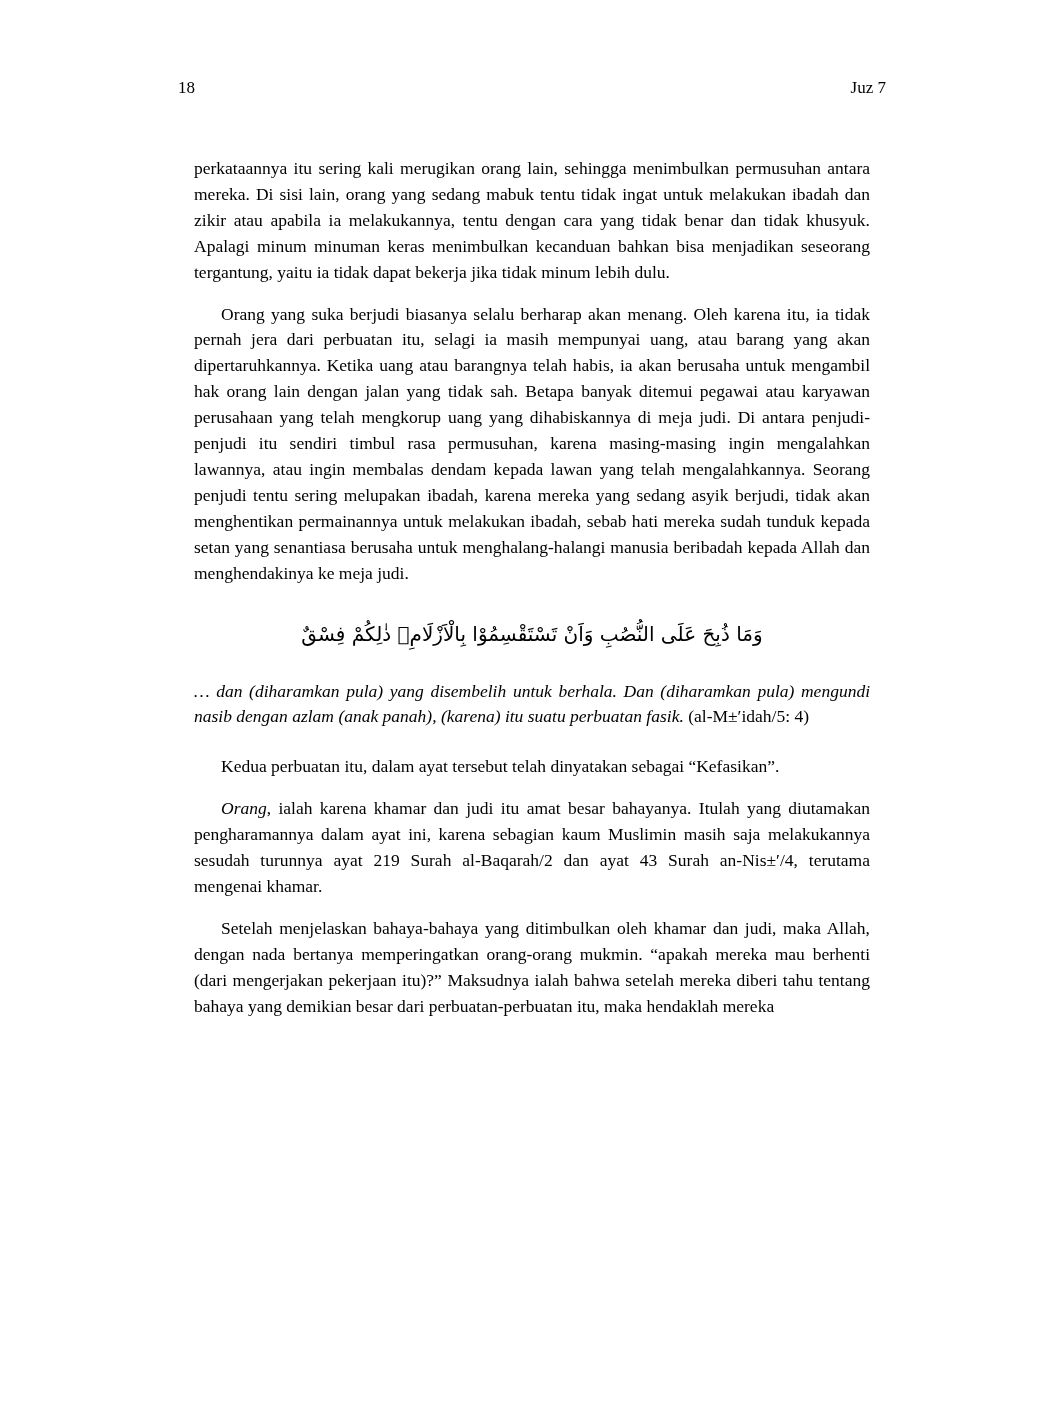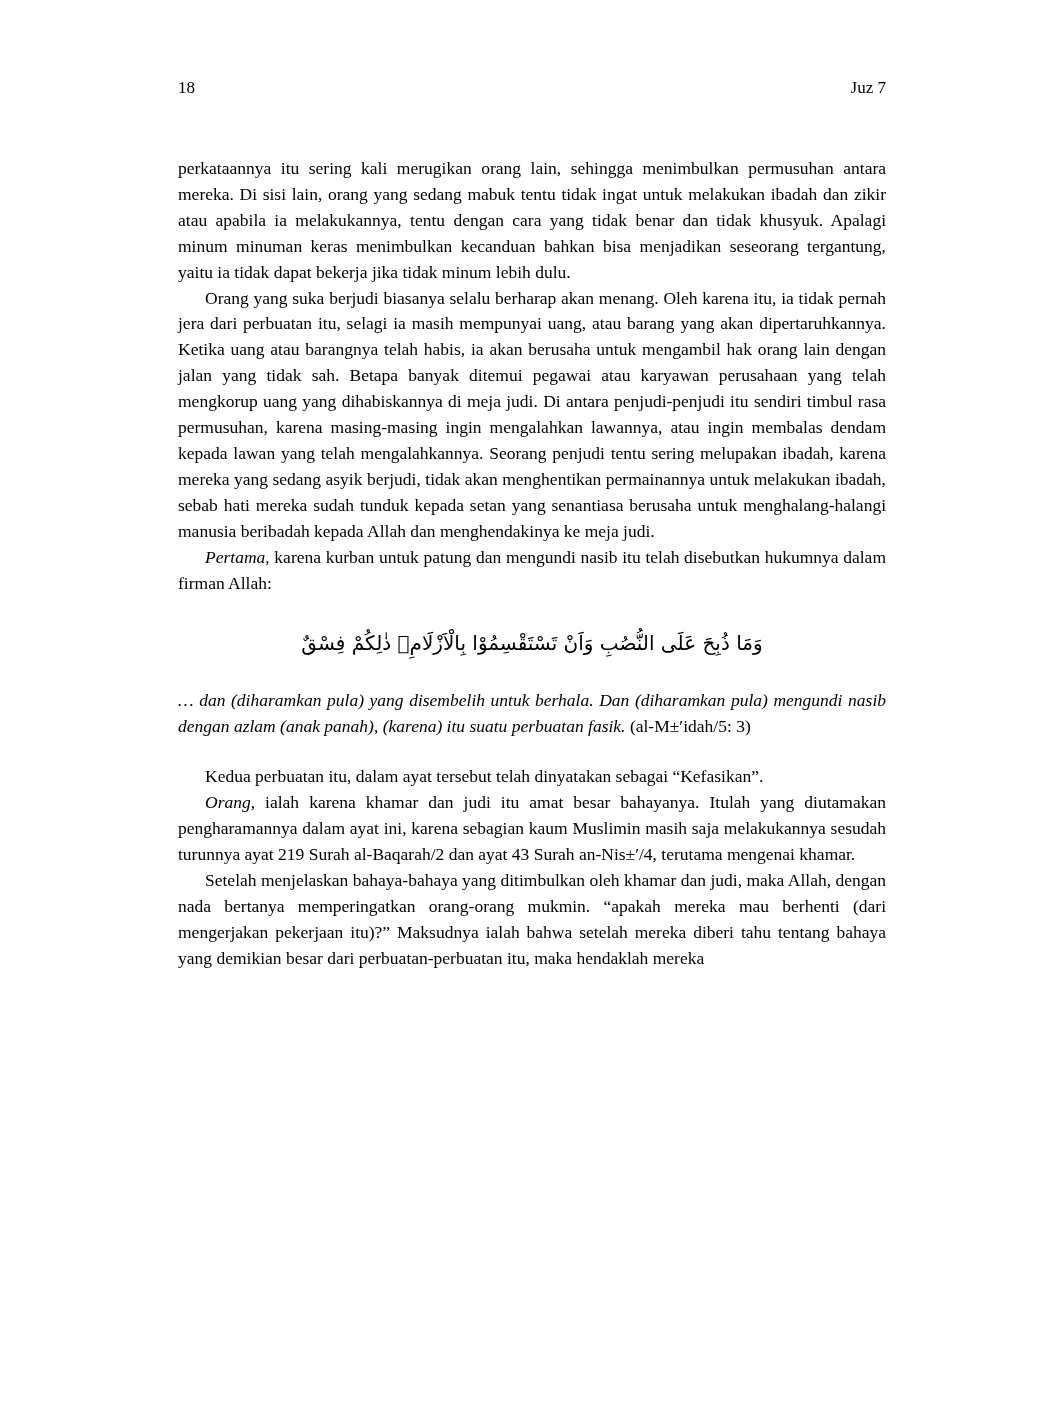--- a/index.html
+++ b/index.html
@@ -22,21 +22,21 @@
     display: flex;
     align-items: flex-start;
     font-size: 17px;
     margin-bottom: 58px;
   }
   .header .h-left  { flex: 1; text-align: left; }
   .header .h-center{ flex: 2; text-align: center; letter-spacing: 1px; }
   .header .h-right { flex: 1; text-align: right; }
 
   .body-text p {
-    margin: 0;
+    margin: 16px;
     font-size: 17.5px;
     line-height: 25.9px;
     text-align: justify;
   }
   .indent { text-indent: 27px; font-family: Liberation Serif, serif; }
   .italic { font-style: italic; }
 
   .arabic {
     direction: rtl;
     unicode-bidi: embed;
@@ -65,25 +65,24 @@
     <span class="h-right">Juz 7</span>
   </div>
 
   <div class="body-text">
 
     <p>perkataannya itu sering kali merugikan orang lain, sehingga menimbulkan permusuhan antara mereka. Di sisi lain, orang yang sedang mabuk tentu tidak ingat untuk melakukan ibadah dan zikir atau apabila ia melakukannya, tentu dengan cara yang tidak benar dan tidak khusyuk. Apalagi minum minuman keras menimbulkan kecanduan bahkan bisa menjadikan seseorang tergantung, yaitu ia tidak dapat bekerja jika tidak minum lebih dulu.</p>
 
     <p class="indent">Orang yang suka berjudi biasanya selalu berharap akan menang. Oleh karena itu, ia tidak pernah jera dari perbuatan itu, selagi ia masih mempunyai uang, atau barang yang akan dipertaruhkannya. Ketika uang atau barangnya telah habis, ia akan berusaha untuk mengambil hak orang lain dengan jalan yang tidak sah. Betapa banyak ditemui pegawai atau karyawan perusahaan yang telah mengkorup uang yang dihabiskannya di meja judi. Di antara penjudi-penjudi itu sendiri timbul rasa permusuhan, karena masing-masing ingin mengalahkan lawannya, atau ingin membalas dendam kepada lawan yang telah mengalahkannya. Seorang penjudi tentu sering melupakan ibadah, karena mereka yang sedang asyik berjudi, tidak akan menghentikan permainannya untuk melakukan ibadah, sebab hati mereka sudah tunduk kepada setan yang senantiasa berusaha untuk menghalang-halangi manusia beribadah kepada Allah dan menghendakinya ke meja judi.</p>
 
 
-    <p class="indent"><span class="italic">Pertama</span><span>, karena kurban untuk patung dan mengundi nasib itu telah disebutkan hukumnya dalam firman Allah:</span></p>
 
     <div class="arabic">وَمَا ذُبِحَ عَلَى النُّصُبِ وَاَنْ تَسْتَقْسِمُوْا بِالْاَزْلَامِۗ ذٰلِكُمْ فِسْقٌ</div>
 
-    <p class="translation"><span>… dan (diharamkan pula) yang disembelih untuk berhala. Dan (diharamkan pula) mengundi nasib dengan azlam (anak panah), (karena) itu suatu perbuatan fasik. </span><span class="ref">(al-M±′idah/5: 3)</span></p>
+    <p class="translation"><span>… dan (diharamkan pula) yang disembelih untuk berhala. Dan (diharamkan pula) mengundi nasib dengan azlam (anak panah), (karena) itu suatu perbuatan fasik. </span><span class="ref">(al-M±′idah/5: 4)</span></p>
 
     <p class="indent">Kedua perbuatan itu, dalam ayat tersebut telah dinyatakan sebagai “Kefasikan”.</p>
 
     <p class="indent"><span class="italic">Orang</span><span>, ialah karena khamar dan judi itu amat besar bahayanya. Itulah yang diutamakan pengharamannya dalam ayat ini, karena sebagian kaum Muslimin masih saja melakukannya sesudah turunnya ayat 219 Surah al-Baqarah/2 dan ayat 43 Surah an-Nis±′/4, terutama mengenai khamar.</span></p>
 
     <p class="indent">Setelah menjelaskan bahaya-bahaya yang ditimbulkan oleh khamar dan judi, maka Allah, dengan nada bertanya memperingatkan orang-orang mukmin. “apakah mereka mau berhenti (dari mengerjakan pekerjaan itu)?” Maksudnya ialah bahwa setelah mereka diberi tahu tentang bahaya yang demikian besar dari perbuatan-perbuatan itu, maka hendaklah mereka</p>
 
   </div>
 
 </div>

